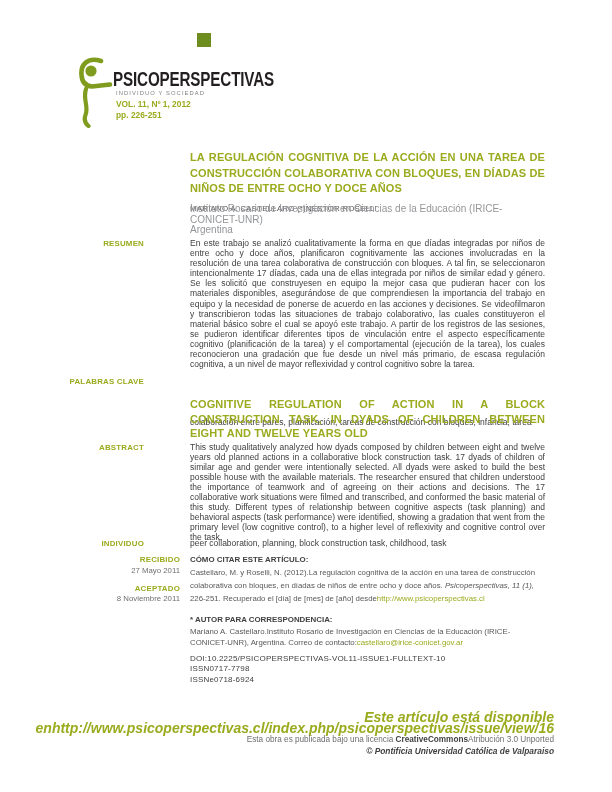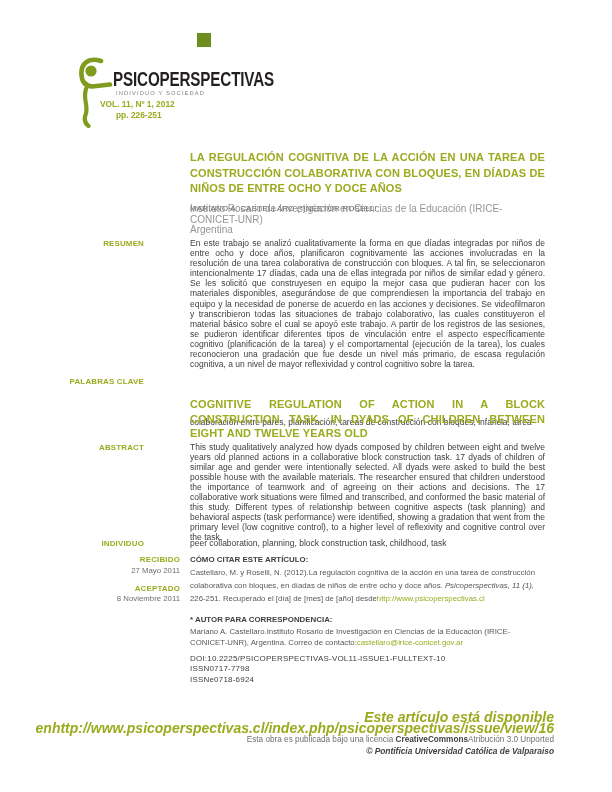--- a/index.html
+++ b/index.html
@@ -9,21 +9,21 @@
   }
   
   .logo-svg{position:absolute;left:74px;top:56px;}
   .journal-name{
     position:absolute;left:113px;top:68px;font-size:19.5px;font-weight:700;color:#231f20;
     transform:scaleX(0.78);transform-origin:left top;letter-spacing:-0.2px;white-space:nowrap;
   }
   .tagline{
     position:absolute;left:116px;top:90px;font-size:5.8px;color:#808285;letter-spacing:1.1px;white-space:nowrap;
   }
-  .vol-line{position:absolute;left:100px;top:99px;font-size:8.4px;font-weight:700;color:#9aab1e;white-space:nowrap;}
+  .vol-line{position:absolute;left:116px;top:99px;font-size:8.4px;font-weight:700;color:#9aab1e;white-space:nowrap;}
   .pp-line{position:absolute;left:116px;top:110px;font-size:8.4px;font-weight:700;color:#9aab1e;white-space:nowrap;text-align:right;}
   .green-square{position:absolute;left:197px;top:33px;width:14px;height:14px;background:#6d8d1e;}
   
   .label-col{position:absolute;left:0;width:144px;text-align:right;}
   .text-col{position:absolute;left:190px;width:355px;}
   .green-label{color:#9aab1e;font-weight:700;font-size:7.9px;letter-spacing:0.2px;}
   
   .title-es{top:150px;color:#9aab1e;font-weight:700;font-size:11px;line-height:15.6px;text-align:justify;letter-spacing:0.1px;}
   .authors-row{top:204px;display:flex;justify-content:flex-start;font-size:7.9px;font-weight:400;color:#58585b;letter-spacing:0.2px;}
   .affiliation{top:204px;text-align:left;color:#939598;font-size:10px;line-height:10.6px;}

